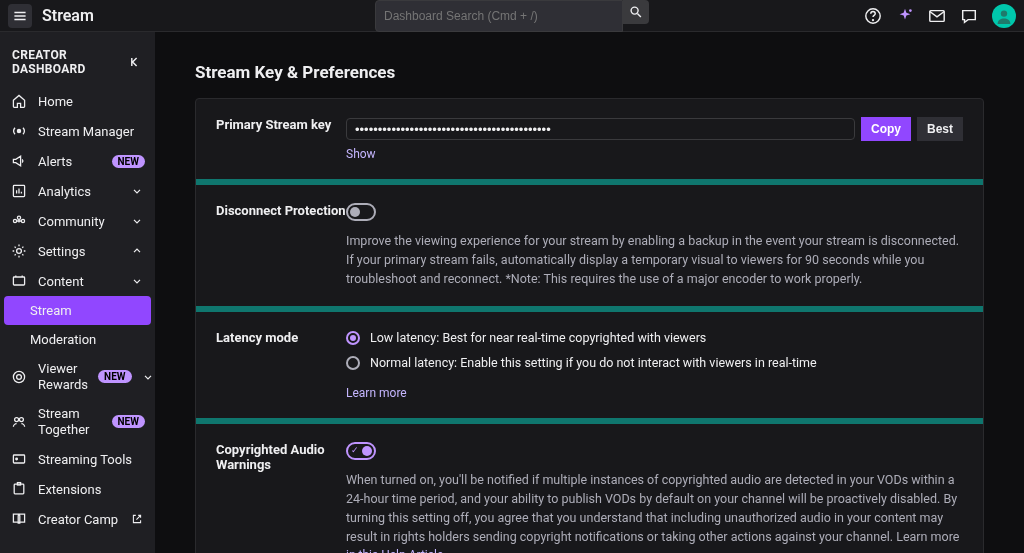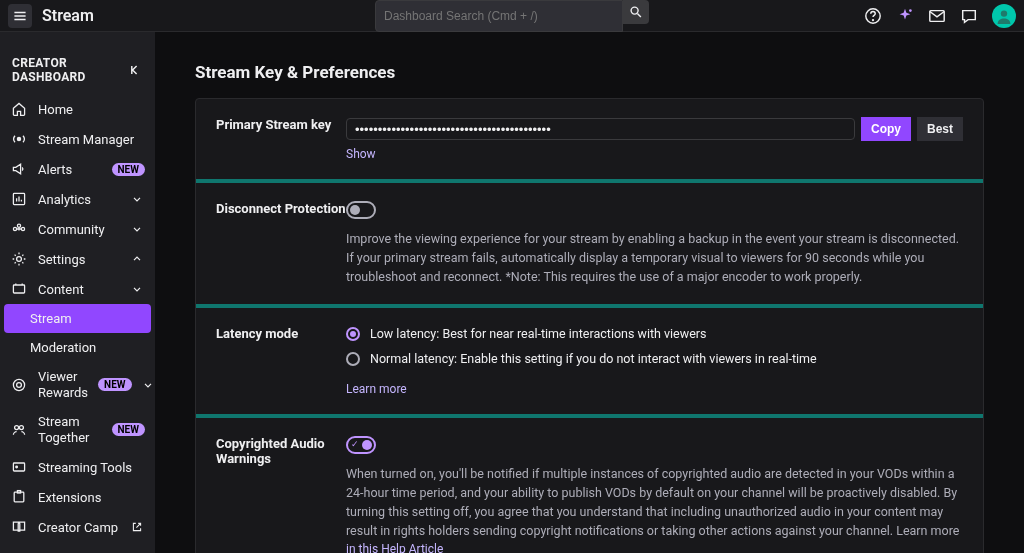--- a/index.html
+++ b/index.html
@@ -101,21 +101,20 @@
   overflow-y: auto;
 }
 .sidebar-header {
   display: flex;
   align-items: center;
   justify-content: flex-start;
   padding: 8px 12px 10px 12px;
   font-size: 12px;
   font-weight: 700;
   letter-spacing: 0.3px;
-  margin-top: 8px;
 }
 .nav-item {
   display: flex;
   align-items: center;
   padding: 7px 10px;
   cursor: pointer;
   gap: 10px;
 }
 .nav-icon {
   width: 18px;
@@ -166,21 +165,21 @@
 }
 .panel {
   background: #18181b;
   border-radius: 4px;
   border: 1px solid #2a2a2d;
   margin-bottom: 30px;
 }
 .panel-row {
   display: flex;
   padding: 18px 20px;
-  border-bottom: 4px solid #0f766e;
+  border-bottom: 6px solid #0f766e;
 }
 .panel-row:last-child { border-bottom: none; }
 .row-label {
   width: 130px;
   flex-shrink: 0;
   font-size: 13px;
   font-weight: 700;
 }
 .row-content {
   flex: 1;
@@ -524,21 +523,21 @@
           <div class="toggle"><div class="knob"></div></div>
           <div class="helptxt">Improve the viewing experience for your stream by enabling a backup in the event your stream is disconnected. If your primary stream fails, automatically display a temporary visual to viewers for 90 seconds while you troubleshoot and reconnect. *Note: This requires the use of a major encoder to work properly.</div>
         </div>
       </div>
 
       <div class="panel-row">
         <div class="row-label">Latency mode</div>
         <div class="row-content">
           <div class="radio-row">
             <div class="radio selected"></div>
-            <span class="radio-label">Low latency: Best for near real-time interactions with viewers</span>
+            <span class="radio-label">Low latency: Best for near real-time copyrighted with viewers</span>
           </div>
           <div class="radio-row">
             <div class="radio"></div>
             <span class="radio-label">Normal latency: Enable this setting if you do not interact with viewers in real-time</span>
           </div>
           <span class="link">Learn more</span>
         </div>
       </div>
 
       <div class="panel-row">

